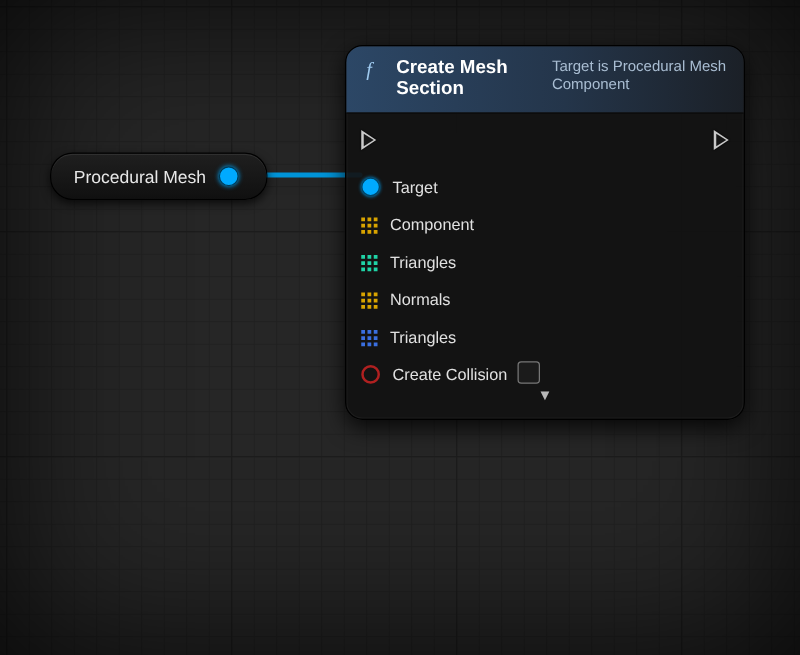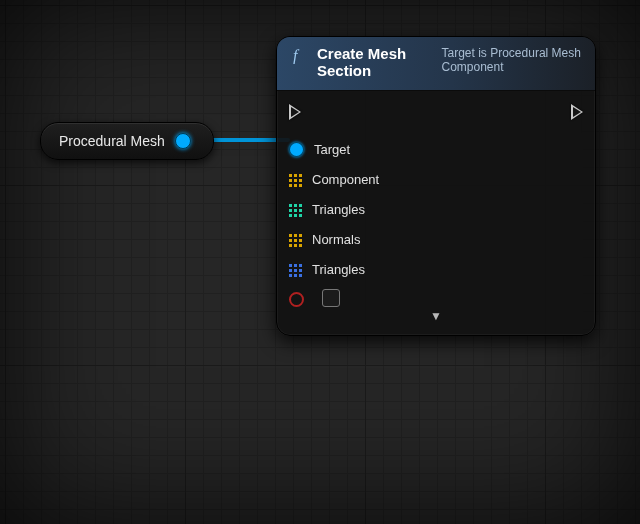--- a/index.html
+++ b/index.html
@@ -143,20 +143,21 @@
           <span></span>
           <span></span>
           <span></span>
           <span></span>
         </span>
       <span class="lbl">Triangles</span>
     </div>
 
     <div class="row">
       <span class="pin-bool" style="margin-right:10px;"></span>
+      <span class="lbl">Create Collision</span>
       <span class="chk"></span>
     </div>
 
     <div class="expand">
       <span>▼</span>
     </div>
   </div>
 </div>
 
 </body></html>

